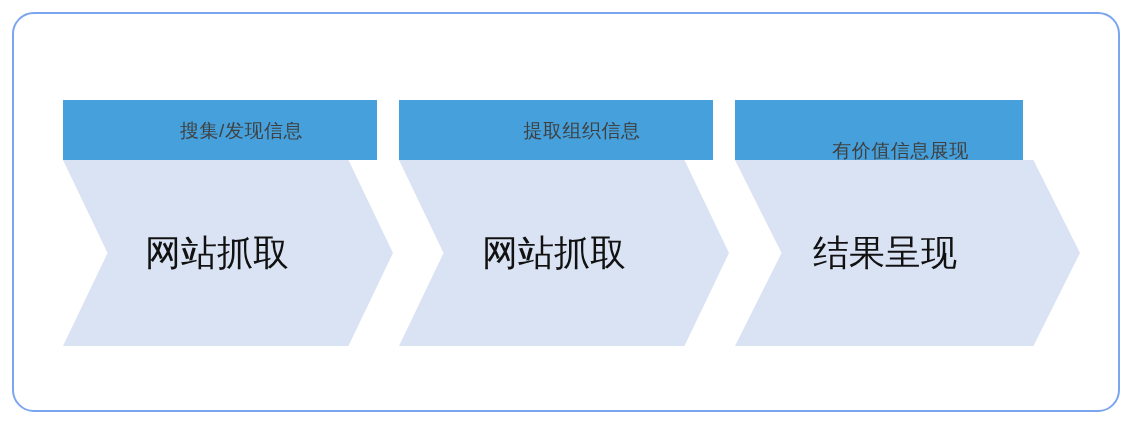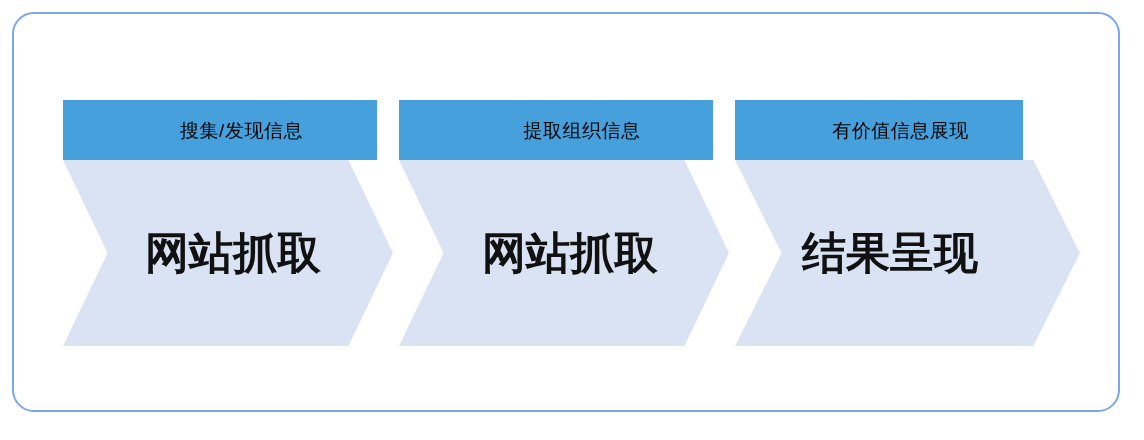--- a/index.html
+++ b/index.html
@@ -41,42 +41,42 @@
     top: 0;
     left: 0;
     height: 60px;
     background: #45a0dc;
     display: flex;
     align-items: center;
     justify-content: center;
     box-sizing: border-box;
   }
   .stage-header-label {
-    color: #000000;
+    color: #404040;
     font-size: 19px;
     line-height: 1;
     letter-spacing: 0.5px;
     white-space: nowrap;
     margin-left: 43px;
   }
   .stage-body {
     position: absolute;
     left: 0;
     top: 60px;
     height: 186px;
     background: #dae3f3;
     display: flex;
     align-items: center;
     box-sizing: border-box;
   }
   .stage-body-label {
     position: absolute;
     color: #111111;
-    font-size: 44px;
-    font-weight: bold;
+    font-size: 36px;
+    font-weight: normal;
     line-height: 1;
     white-space: nowrap;
   }
   
   .chev-first {
     clip-path: polygon(0% 0%, 86.5% 0%, 100% 50%, 86.5% 100%, 0% 100%, 13.5% 50%);
   }
   .chev-mid {
     clip-path: polygon(0% 0%, 86.5% 0%, 100% 50%, 86.5% 100%, 0% 100%, 13.5% 50%);
   }
@@ -103,21 +103,21 @@
   <div class="stage" style="left:399px; width:330px;">
     <div class="stage-header" style="width:314px;padding-left:9px;">
       <span class="stage-header-label">提取组织信息</span>
     </div>
     <div class="stage-body chev-mid" style="width:330px;">
       <span class="stage-body-label" style="left:83px;">网站抓取</span>
     </div>
   </div>
 
   <div class="stage" style="left:735px; width:345px;">
-    <div class="stage-header" style="width:288px;">
+    <div class="stage-header" style="width:288px;align-items:flex-end;">
       <span class="stage-header-label">有价值信息展现</span>
     </div>
     <div class="stage-body chev-last" style="width:345px;">
-      <span class="stage-body-label" style="left:67px;">结果呈现</span>
+      <span class="stage-body-label" style="left:78px;">结果呈现</span>
     </div>
   </div>
 
 </div>
 
 </body></html>

